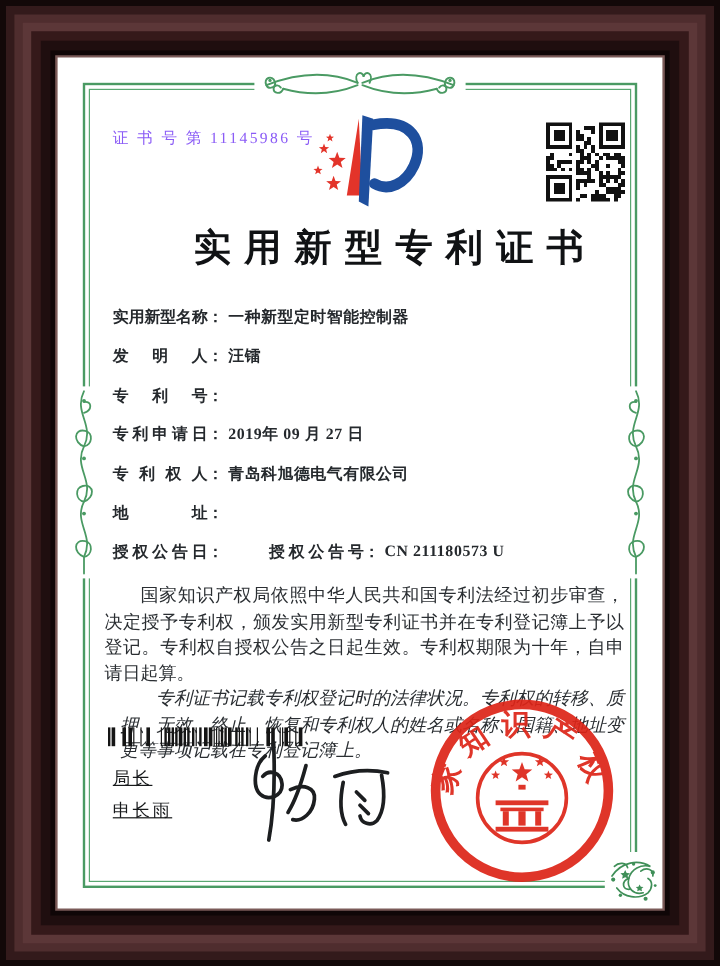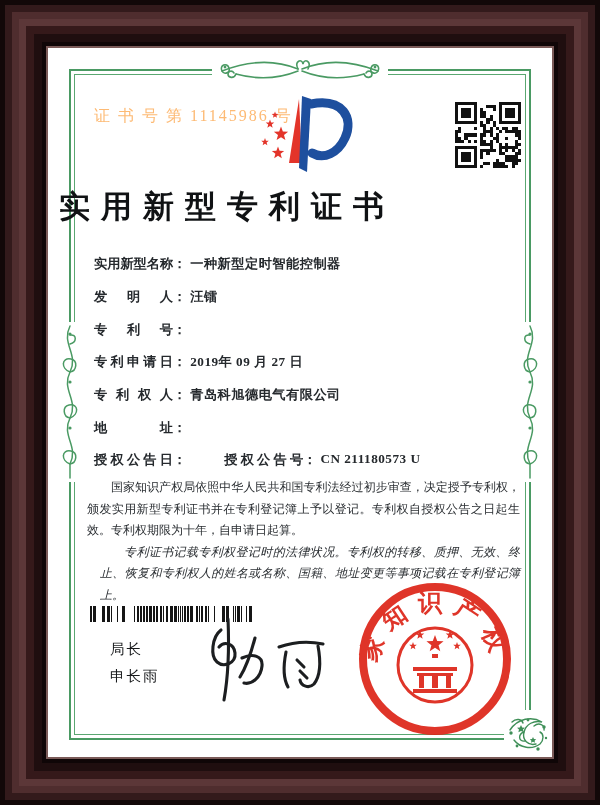--- a/index.html
+++ b/index.html
@@ -14,39 +14,39 @@
       inset 0 0 0 26px #5c3738,
       inset 0 0 0 34px #35191a,
       inset 0 0 0 42px #1f0e0f,
       inset 0 0 0 46px #0f0607,
       inset 0 0 0 48px #7a5a58;}
   
   .gborder{position:absolute;left:69px;top:69px;right:69px;bottom:65px;
     border:2px solid #4a9a63;}
   .gborder .inner{position:absolute;inset:3px;border:1px solid #5aa771;}
   .orn{position:absolute;background:#fff;}
-  .cert-number{position:absolute;left:94px;top:106px;font-size:16px;
-    letter-spacing:2px;color:#fdba74;}
+  .cert-number{position:absolute;left:94px;top:106px;font-size:13px;
+    letter-spacing:2px;color:#8b5cf6;}
   .logo{position:absolute;left:248px;top:90px;}
   .qr{position:absolute;left:455px;top:102px;}
-  .title{position:absolute;left:0;right:0;top:186px;text-align:left;
+  .title{position:absolute;left:0;right:0;top:186px;text-align:center;
     font-size:31px;font-weight:700;color:#101214;letter-spacing:11px;text-indent:11px;padding-left:48px;}
   .fields{position:absolute;left:94px;top:248px;width:430px;color:#25292d;font-weight:bold;}
   .frow{height:32.7px;display:flex;align-items:center;font-size:13.2px;white-space:nowrap;}
   .flabel{display:inline-block;width:79px;text-align:justify;text-align-last:justify;}
   .fcolon{margin-right:4px;}
   .fvalue{letter-spacing:.5px;}
   .fpair2{margin-left:34px;display:flex;}
-  .paras{position:absolute;left:87px;top:477px;width:433px;font-size:12px;
+  .paras{position:absolute;left:87px;top:487px;width:433px;font-size:15px;
     line-height:21.5px;color:#2a2e32;text-align:justify;}
   .paras p{margin:0;text-indent:2em;}
   .paras p.p2{font-style:italic;margin-left:13px;}
   .barcode{position:absolute;left:90px;top:606px;}
-  .signer{position:absolute;left:110px;top:636px;font-size:14.5px;color:#17191b;
-    line-height:27px;letter-spacing:2px;}
+  .signer{position:absolute;left:94px;top:636px;font-size:14.5px;color:#17191b;
+    line-height:27px;letter-spacing:2px;text-decoration:underline;}
   .signature{position:absolute;left:183px;top:612px;}
   .seal{position:absolute;left:354px;top:578px;opacity:.92;}
   .seal-date{position:absolute;left:352px;top:706px;font-size:13.5px;font-weight:700;
     color:#26292c;letter-spacing:1px;white-space:nowrap;}
 </style>
 </head>
 <body>
 
 <div class="stage">
   <div class="frame"></div>

